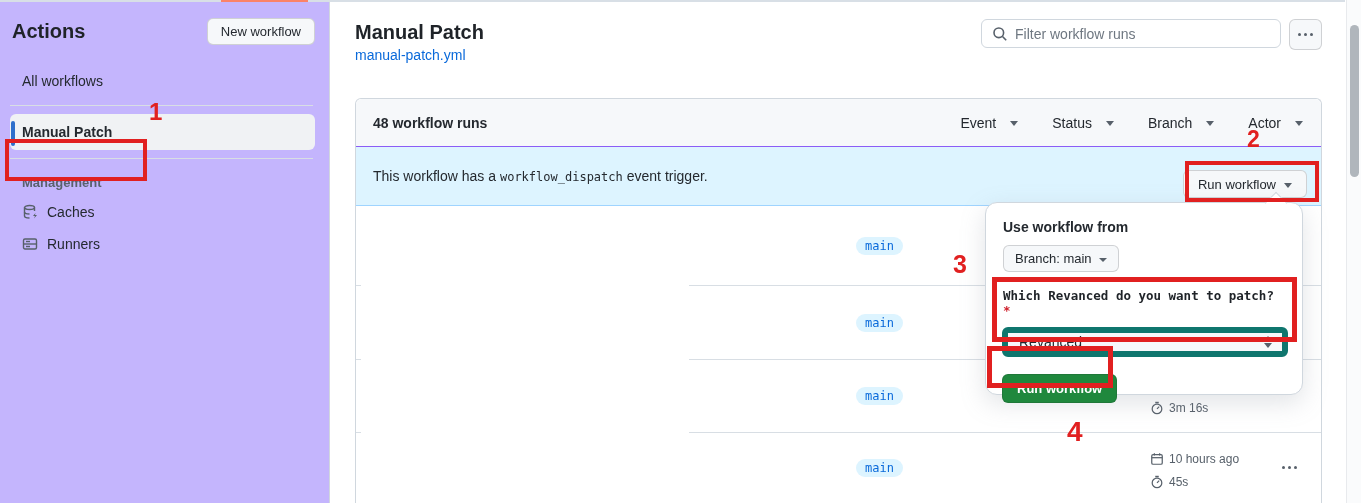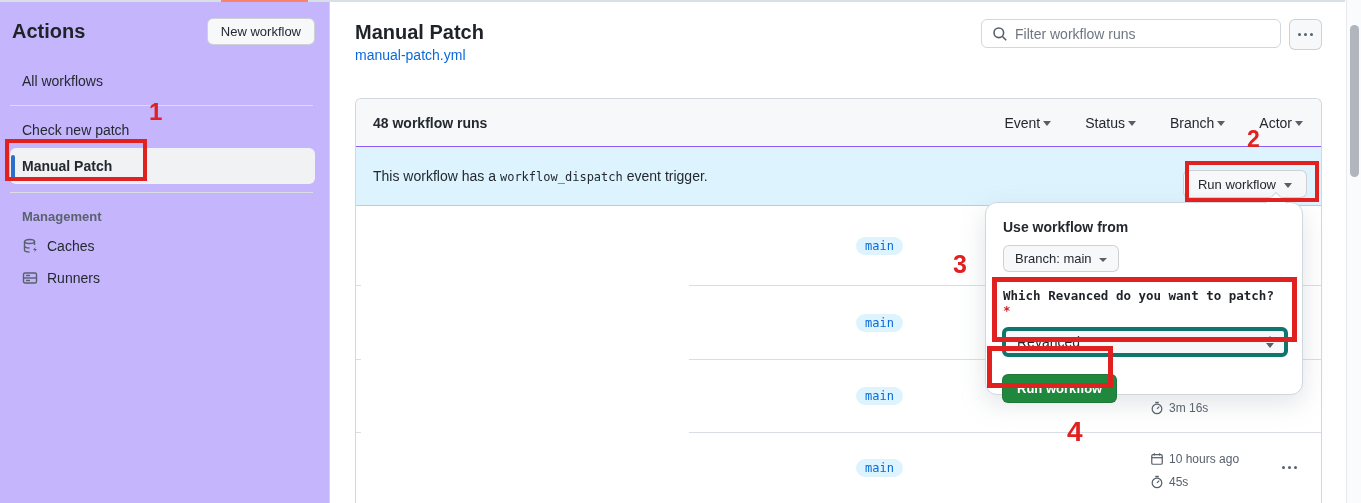--- a/index.html
+++ b/index.html
@@ -33,21 +33,21 @@
   .search-box input { border:none; outline:none; flex:1; font-size:14px; color:#24292f; font-family:"Liberation Sans",sans-serif; background:transparent; }
   .search-box input::placeholder { color:#6e7781; }
   .kebab-btn { position:absolute; left:1289px; top:19px; width:33px; height:31px; display:flex; align-items:center; justify-content:center; gap:3px; }
   .dot { width:3px; height:3px; border-radius:50%; background:#57606a; display:inline-block; }
 
   
   .runs-table { position:absolute; left:355px; top:98px; width:967px; height:405px; border:1px solid #d0d7de; border-bottom:none; border-radius:6px 6px 0 0; background:#fff; }
   .table-head { height:48px; background:#f6f8fa; border-bottom:1px solid #8b5cf6; border-radius:6px 6px 0 0; display:flex; align-items:center; justify-content:space-between; padding:0 18px 0 17px; }
   .runs-count { font-size:14px; font-weight:700; color:#24292f; }
   .filters { display:flex; align-items:center; gap:34px; }
-  .filter { font-size:14px; color:#24292f; cursor:pointer; display:inline-flex; align-items:center; gap:3px; }
+  .filter { font-size:14px; color:#24292f; cursor:pointer; display:inline-flex; align-items:center; gap:14px; }
   .caret { width:0; height:0; border-left:4px solid transparent; border-right:4px solid transparent; border-top:5px solid #57606a; display:inline-block; margin-top:2px; }
   .banner { position:relative; height:59px; background:#ddf4ff; border-bottom:1px solid rgba(84,174,255,.45); display:flex; align-items:center; padding:0 17px; font-size:14px; color:#24292f; }
   .banner code { font-family:"DejaVu Sans Mono", monospace; font-size:12px; padding:0 4px; }
   .run-workflow-toggle { position:absolute; right:14px; top:23px; height:28px; padding:0 14px; display:inline-flex; align-items:center; gap:8px; font-size:13px; }
 
   .rows { position:relative; height:297px; }
   .run-row { position:relative; border-bottom:1px solid #d8dee4; }
   .run-row.r1 { height:80px; } .run-row.r2 { height:74px; } .run-row.r3 { height:73px; }
   .run-row.r4 { height:70px; border-bottom:none; }
   .branch-badge { position:absolute; left:500px; top:50%; transform:translateY(-50%); background:#ddf4ff; color:#0969da; font-family:"DejaVu Sans Mono", monospace; font-size:12px; padding:2px 9px; border-radius:10px; cursor:pointer; }
@@ -59,21 +59,21 @@
   .row-kebab { position:absolute; left:918px; top:26px; width:30px; height:16px; display:flex; align-items:center; justify-content:center; gap:3px; cursor:pointer; }
 
   
   .run-panel { position:absolute; left:985px; top:202px; width:318px; height:193px; background:#fff; border:1px solid #d0d7de; border-radius:12px; box-shadow:0 8px 24px rgba(140,149,159,.25); z-index:5; padding:14px 16px; }
   .panel-notch { position:absolute; left:282px; top:-8.5px; width:16px; height:16px; background:#fff; border-left:1px solid #d0d7de; border-top:1px solid #d0d7de; transform:rotate(45deg); }
   .panel-label { font-size:14px; font-weight:700; color:#24292f; margin:2px 0 10px 1px; }
   .branch-btn { padding:5px 11px; display:inline-flex; align-items:center; gap:7px; font-size:13px; margin-left:1px; }
   .branch-btn .caret { border-top-width:4px; }
   .input-label { font-family:"DejaVu Sans Mono", monospace; font-size:12.5px; font-weight:700; color:#1f2328; margin:16px 0 9px 1px; }
   .req { color:#cf222e; font-weight:700; }
-  .panel-select { width:286px; height:30px; background:#f6f8fa; border:4px solid #0f766e; border-radius:6px; display:flex; align-items:center; justify-content:space-between; padding:0 10px 0 11px; font-size:14px; color:#24292f; cursor:pointer; }
+  .panel-select { width:286px; height:30px; background:#f6f8fa; border:6px solid #0f766e; border-radius:6px; display:flex; align-items:center; justify-content:space-between; padding:0 10px 0 11px; font-size:14px; color:#24292f; cursor:pointer; }
   .updown { display:flex; flex-direction:column; gap:2px; }
   .tri-up { width:0; height:0; border-left:4px solid transparent; border-right:4px solid transparent; border-bottom:5px solid #57606a; }
   .tri-dn { width:0; height:0; border-left:4px solid transparent; border-right:4px solid transparent; border-top:5px solid #57606a; }
   .green-btn { margin-top:17px; background:#1f883d; color:#fff; border:1px solid rgba(31,35,40,.15); border-radius:6px; font-size:13px; font-weight:700; padding:6px 14px; cursor:pointer; font-family:"Liberation Sans",sans-serif; }
 
   
   .anno-box { position:absolute; border:4px solid #e12020; z-index:9; pointer-events:none; }
   .anno-num { position:absolute; color:#e12020; font-weight:700; z-index:9; line-height:1; pointer-events:none; }
   .box1 { left:5px; top:139px; width:142px; height:42px; }
   .num1 { left:149px; top:100px; font-size:24px; }
@@ -101,23 +101,20 @@
   <div class="sidebar">
     <div class="sidebar-head">
       <div class="sidebar-title">Actions</div>
       <button class="btn new-workflow-btn">New workflow</button>
     </div>
     <div class="nav">
       <div class="nav-item">
         <span>All workflows</span>
       </div>
       <hr class="nav-divider">
-      <div class="nav-item">
-        <span>Check new patch</span>
-      </div>
       <div class="nav-item selected">
         <span class="sel-bar"></span>
         <span>Manual Patch</span>
       </div>
       <hr class="nav-divider">
       <div class="section-label">Management</div>
       <div class="mgmt-item">
         <svg class="icon-gray" width="16" height="16" viewBox="0 0 16 16" fill="none" stroke="currentColor" stroke-width="1.4">
           <ellipse cx="7.5" cy="3.5" rx="5" ry="2"></ellipse>
             <path d="M2.5 3.5v4.5c0 1.1 2.2 2 5 2"></path>

